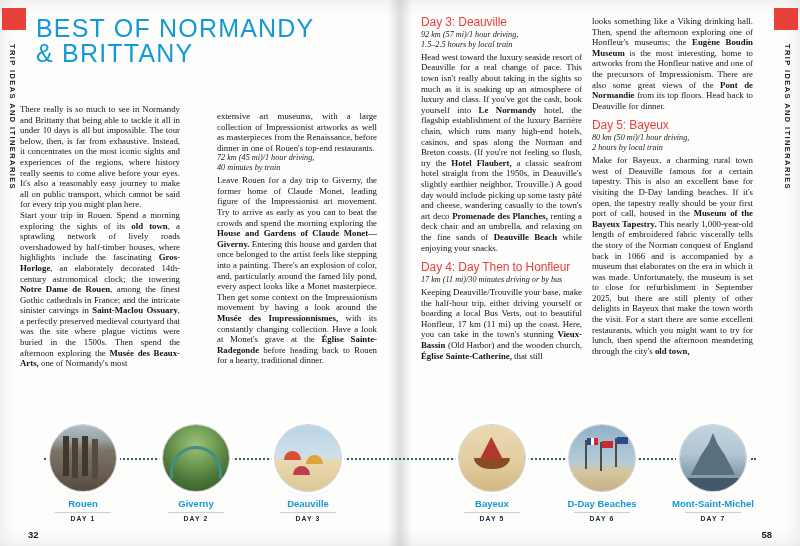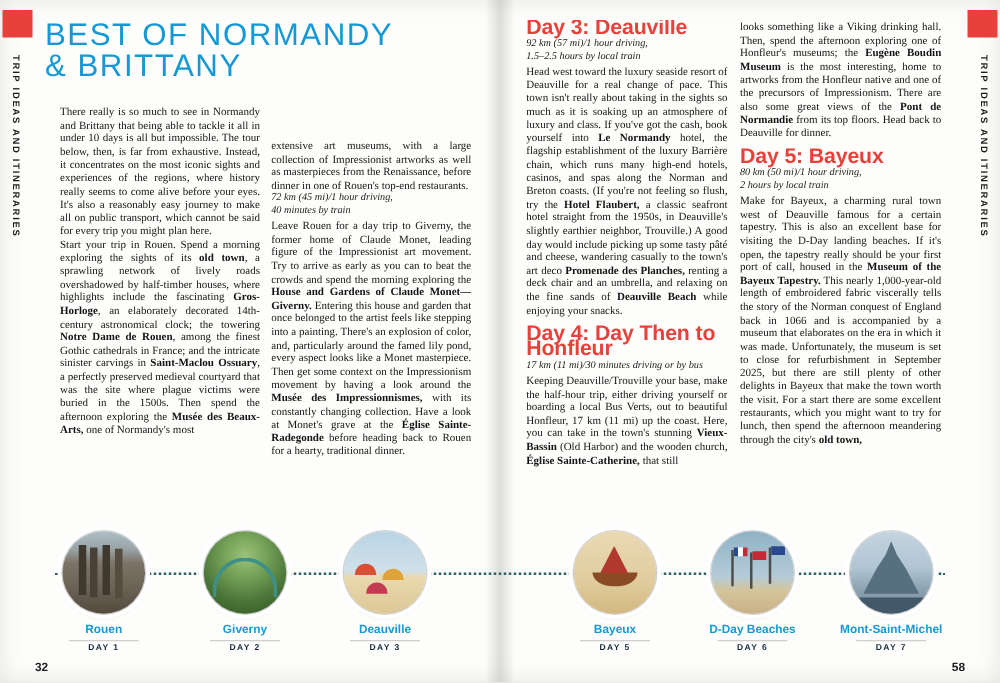--- a/index.html
+++ b/index.html
@@ -27,31 +27,31 @@
       rgba(90,90,90,.20) 50%,rgba(0,0,0,.09) 65%,rgba(0,0,0,0) 100%);
   }
   
   .title{
     position:absolute;left:36px;top:16px;margin:0;
     font-family:"Liberation Sans",sans-serif;font-weight:400;
     font-size:25px;line-height:25px;letter-spacing:1.2px;color:#1599d6;
   }
   
   .col{position:absolute;top:84px;width:160px;height:334px;overflow:hidden;}
-  .col1{left:48px;}
+  .col1{left:20px;margin-top:20px;}
   .col2{left:217px;margin-top:27px;}
   .col3{left:421px;top:16px;height:402px;width:161px;}
   .col4{left:592px;top:16px;height:402px;width:161px;}
   .body{
     margin:0;font-size:8.8px;line-height:10.6px;text-align:justify;color:#141414;
   }
   .b{font-weight:700;}
   .day{
-    margin:8px 0 2px;font-family:"Liberation Sans",sans-serif;font-weight:700;
-    font-size:17px;line-height:12px;color:#e8413c;letter-spacing:-.1px;
+    margin:8px 0 2px;font-family:"Liberation Sans",sans-serif;font-weight:400;
+    font-size:12px;line-height:12px;color:#e8413c;letter-spacing:-.1px;
   }
   .col3 .day:first-child{margin-top:0;}
   .meta{
     margin:0 0 2px;font-style:italic;font-size:8.2px;line-height:9.9px;
     color:#222;white-space:pre-line;
   }
   
   .dotline{position:absolute;left:44px;right:44px;top:458px;border-top:2px dotted #2e5f6b;}
   .stop{position:absolute;top:425px;width:110px;text-align:center;}
   .photo{

